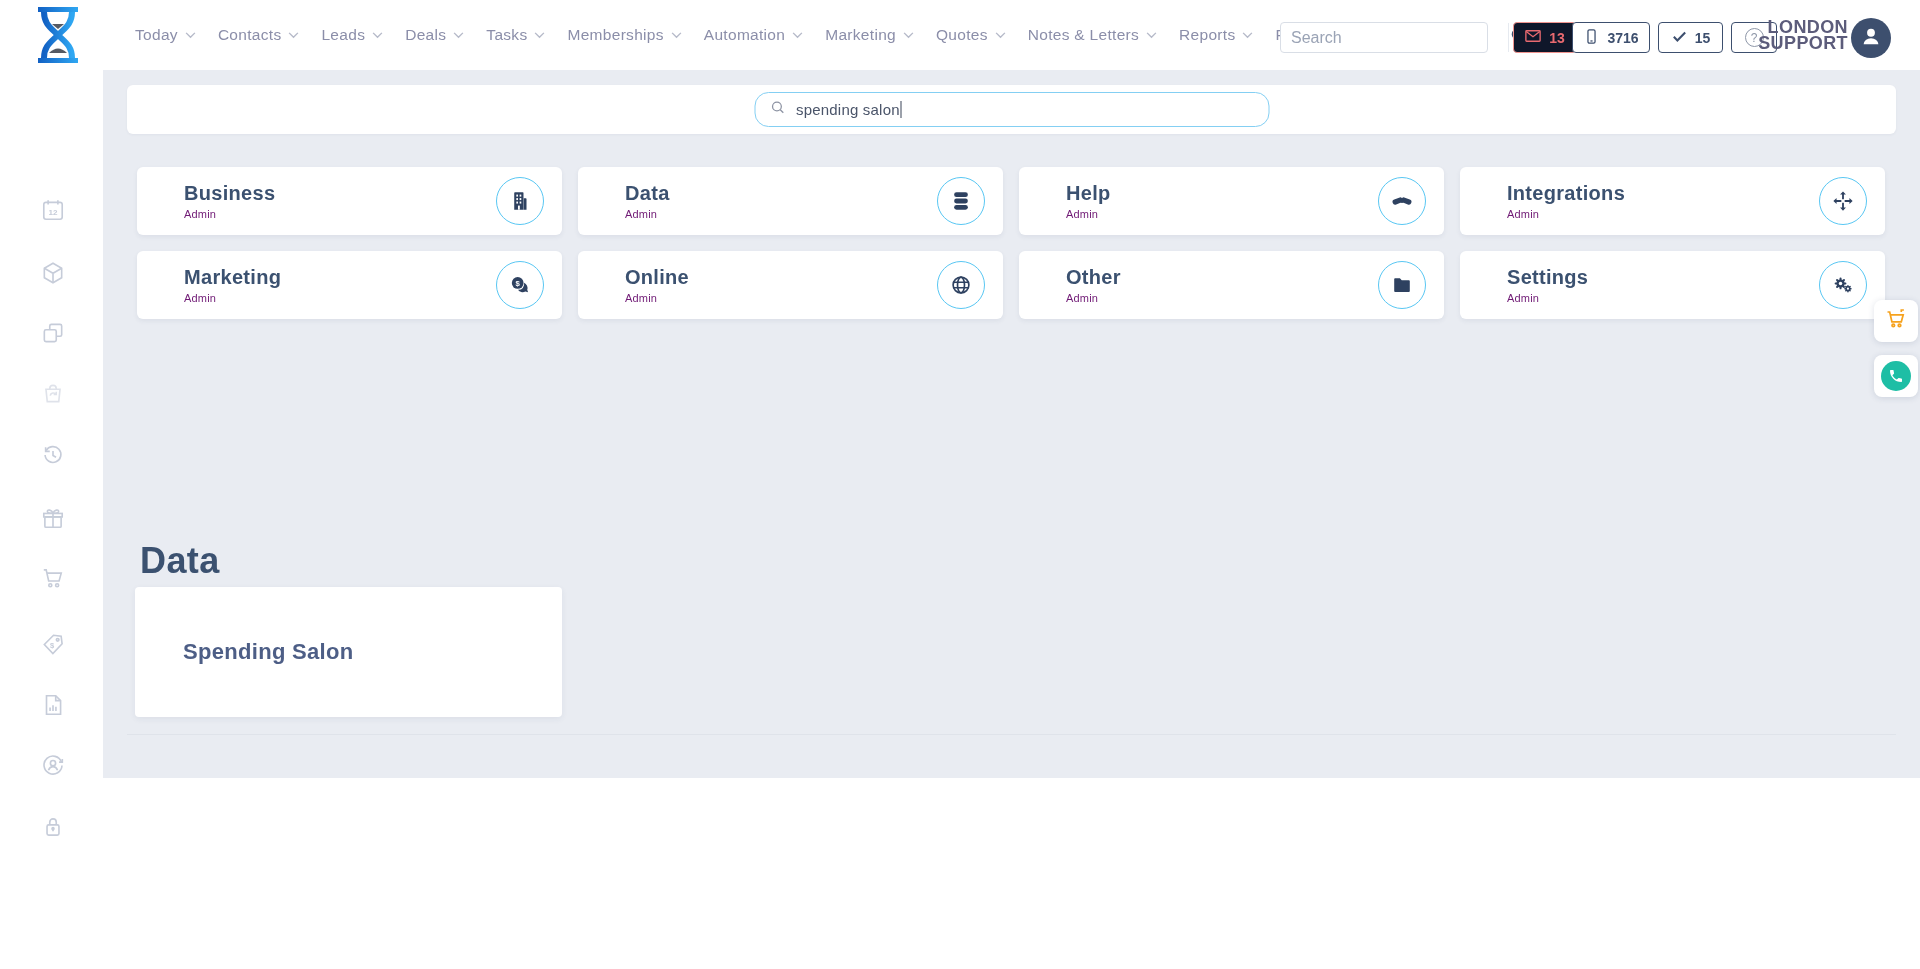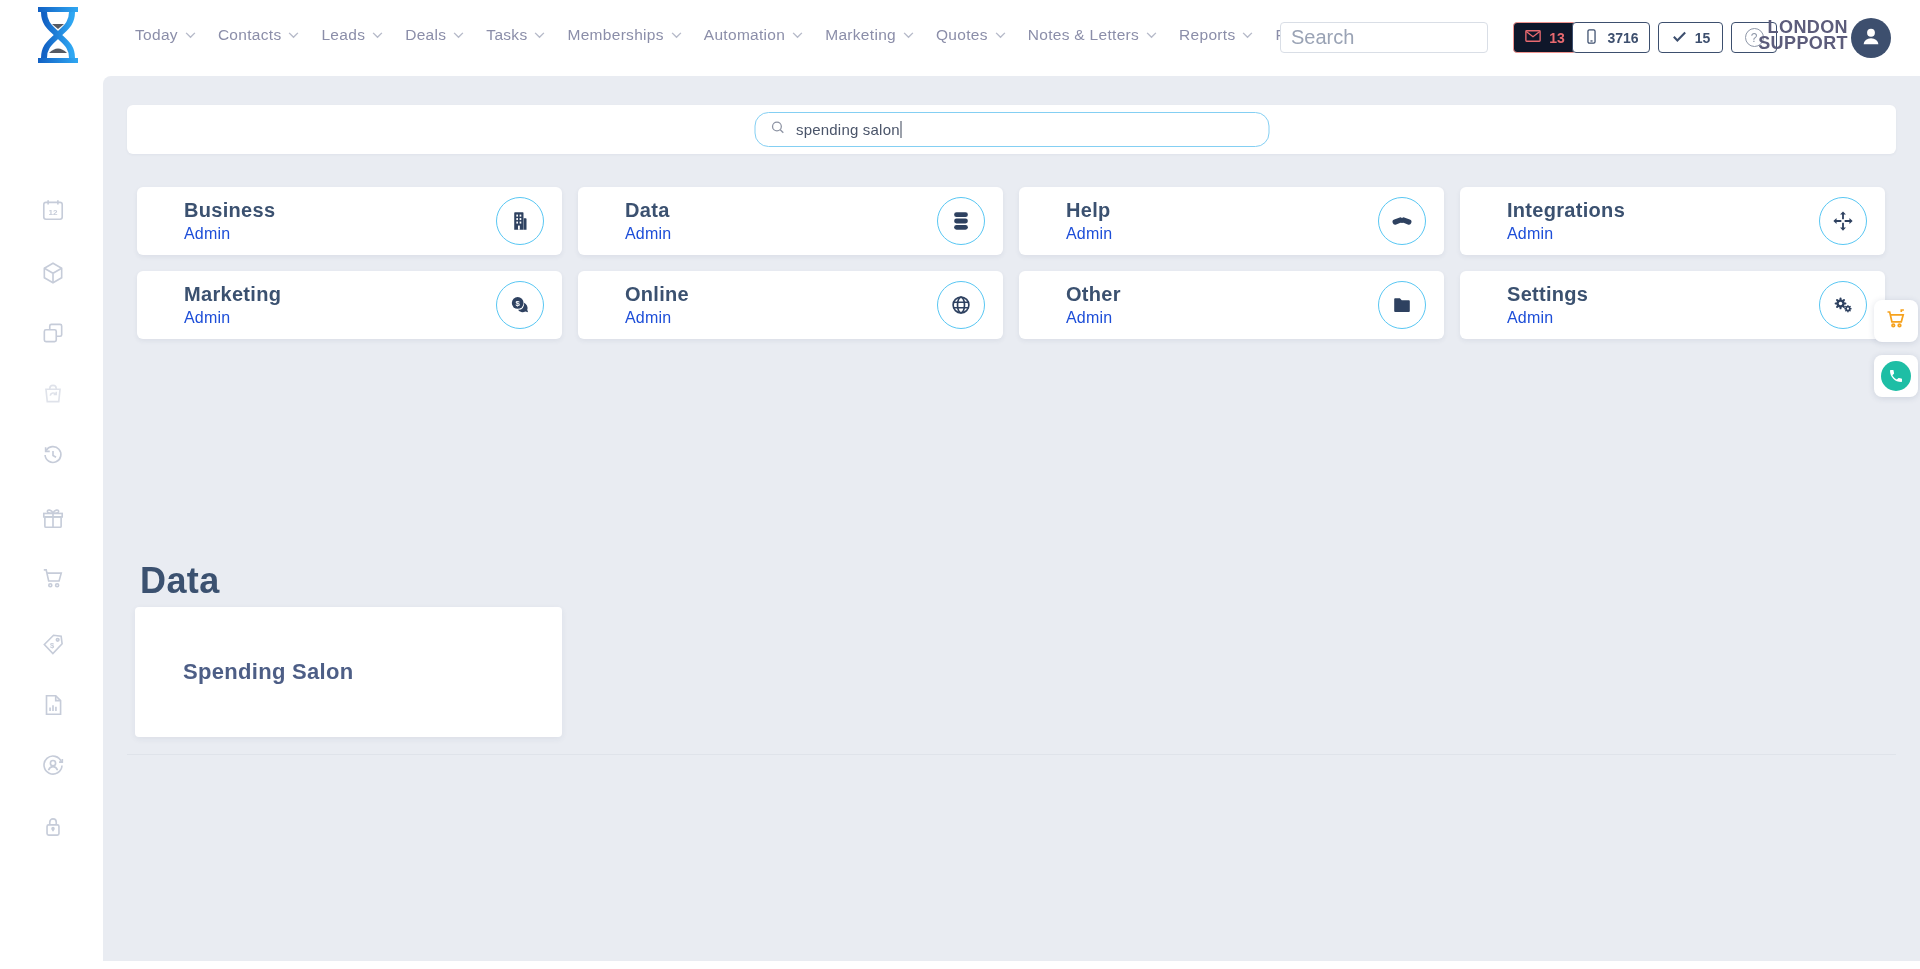--- a/index.html
+++ b/index.html
@@ -8,53 +8,53 @@
 
   
   .topbar { position:absolute; left:0; top:0; width:1920px; height:70px; background:#ffffff; z-index:5; }
   .logo { position:absolute; left:36px; top:5px; width:44px; height:60px; }
   .nav { position:absolute; left:135px; top:0; height:70px; display:flex; align-items:center; gap:22px; }
   .nav-item { display:flex; align-items:center; gap:7px; color:#8b8ea9; font-size:15.5px; letter-spacing:.3px; cursor:pointer; white-space:nowrap; }
   .chev { width:11px; height:7px; display:inline-block; }
   .chev svg { display:block; }
 
   .tb-search { position:absolute; left:1280px; top:22px; width:208px; height:31px; background:#fff; border:1px solid #d9dee6; border-radius:4px; display:flex; align-items:center; }
-  .tb-search input { flex:1; border:none; outline:none; font-size:20px; color:#4a5469; padding:0 10px; font-family:inherit; background:transparent; }
+  .tb-search input { flex:1; border:none; outline:none; font-size:16px; color:#4a5469; padding:0 10px; font-family:inherit; background:transparent; }
   .tb-search input::placeholder { color:#9aa3b5; }
   .tb-search .mag { width:38px; height:100%; border-left:1px solid #e6eaf0; display:flex; align-items:center; justify-content:center; cursor:pointer; }
 
   .badge { position:absolute; top:22px; height:31px; border-radius:4px; border:1px solid #3d4f6e; background:#fff; display:flex; align-items:center; justify-content:center; gap:7px; font-size:14px; color:#3d4f6e; font-weight:bold; cursor:pointer; }
   .badge.mail { left:1501px; width:63px; border-color:#f0948f; color:#e96a70; background:#0f172a;margin-left:12px; }
   .badge.phone { left:1572px; width:78px; }
   .badge.check { left:1658px; width:65px; }
   .badge.help { left:1731px; width:46px; font-weight:normal; }
   .help-circle { width:19px; height:19px; border:1.4px solid #8e97a8; border-radius:50%; color:#8e97a8; font-size:12px; display:flex; align-items:center; justify-content:center; }
 
   .profile-name { position:absolute; left:1778px; top:0; height:70px; width:70px; display:flex; flex-direction:column; align-items:flex-end; justify-content:center; color:#5c5c7b; font-size:18px; font-weight:bold; letter-spacing:.4px; line-height:16px; }
   .avatar { position:absolute; left:1851px; top:18px; width:40px; height:40px; border-radius:50%; background:#3d4f6e; display:flex; align-items:center; justify-content:center; cursor:pointer; }
 
   
   .sidebar { position:absolute; left:0; top:70px; width:103px; height:899px; background:#ffffff; z-index:4;padding-left:36px; }
   .side-ic { position:absolute; left:40px; width:26px; height:26px; cursor:pointer; color:#c6ccd9; }
   .side-ic svg { display:block; }
   .side-ic.faded { opacity:.55; }
 
   
-  .main { position:absolute; left:103px; top:76px; width:1817px; height:885px; background:#e9ecf2; border-top-left-radius:8px; }
+  .main { position:absolute; left:103px; top:56px; width:1817px; height:722px; background:#e9ecf2; border-top-left-radius:8px; }
 
   .module-bar { position:absolute; left:24px; top:29px; width:1769px; height:49px; background:#ffffff; border-radius:6px; box-shadow:0 1px 3px rgba(40,60,100,.05); }
   .module-search { position:absolute; left:50%; top:7px; transform:translateX(-50%); width:515px; height:35px; background:#fff; border:1px solid #84cff3; border-radius:14px; display:flex; align-items:center; padding:0 14px; cursor:text; }
   .module-search .txt { font-size:15px; color:#4a5469; margin-left:10px; letter-spacing:.2px; }
   .caret { width:1px; height:17px; background:#3a4458; margin-left:1px; }
 
   .cards { position:absolute; left:34px; top:111px; display:grid; grid-template-columns:repeat(4,425px); column-gap:17px; row-gap:24px;gap:16px; }
   .card { position:relative; height:68px; background:#fff; border-radius:6px; box-shadow:0 2px 5px rgba(40,60,100,.07); display:flex; align-items:center; cursor:pointer; }
   .card-text { padding-left:47px; display:flex; flex-direction:column; gap:3px; }
   .card-title { font-size:20px; font-weight:bold; color:#3b5170; letter-spacing:.3px; }
-  .card-sub { font-size:16px; color:#1d4ed8; letter-spacing:.2px; }
+  .card-sub { font-size:11px; color:#701a75; letter-spacing:.2px; }
   .card-circle { position:absolute; right:18px; top:50%; transform:translateY(-50%); width:48px; height:48px; border:1.5px solid #59c7f3; border-radius:50%; background:#fff; display:flex; align-items:center; justify-content:center; color:#2e4160; }
 
   .results-heading { position:absolute; left:37px; top:484px; font-size:36px; font-weight:bold; color:#3b5170; letter-spacing:.4px; }
   .result-card { position:absolute; left:32px; top:531px; width:427px; height:130px; background:#fff; border-radius:4px; box-shadow:0 2px 6px rgba(40,60,100,.07); display:flex; align-items:center; cursor:pointer; }
   .result-label { padding-left:48px; font-size:22px; color:#4d5e86; letter-spacing:.3px; font-weight:bold; }
 
   .divider { position:absolute; left:24px; top:678px; width:1769px; height:1px; background:#dfe3ea; }
 
   
   .float-btn { position:absolute; left:1874px; width:44px; height:42px; background:#fff; border-radius:8px; box-shadow:0 1px 6px rgba(40,60,100,.15); display:flex; align-items:center; justify-content:center; cursor:pointer; z-index:6; }

